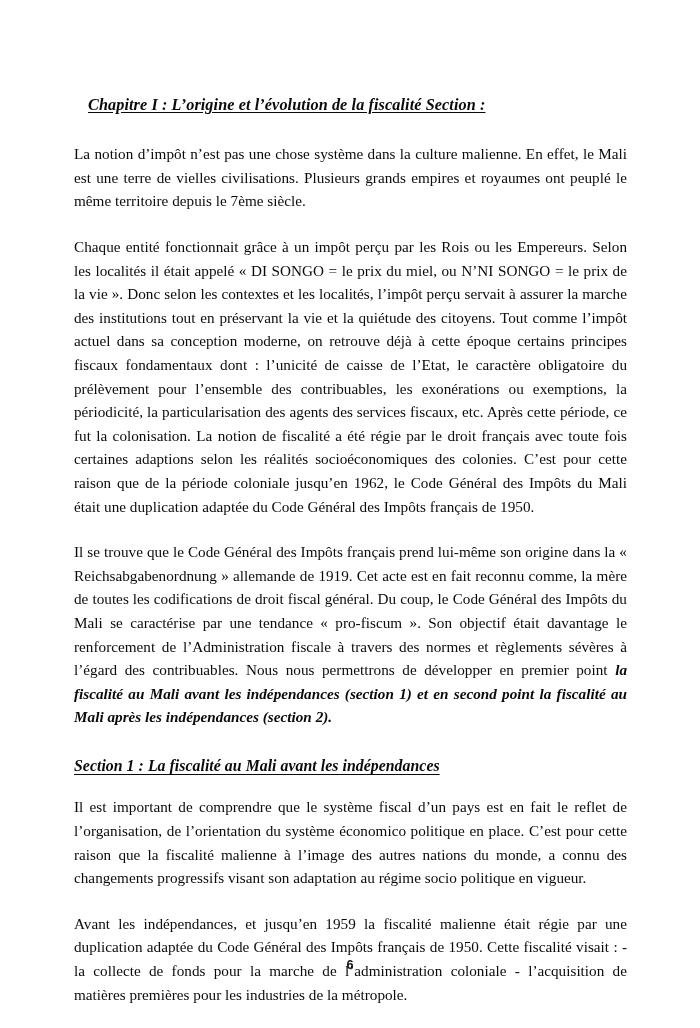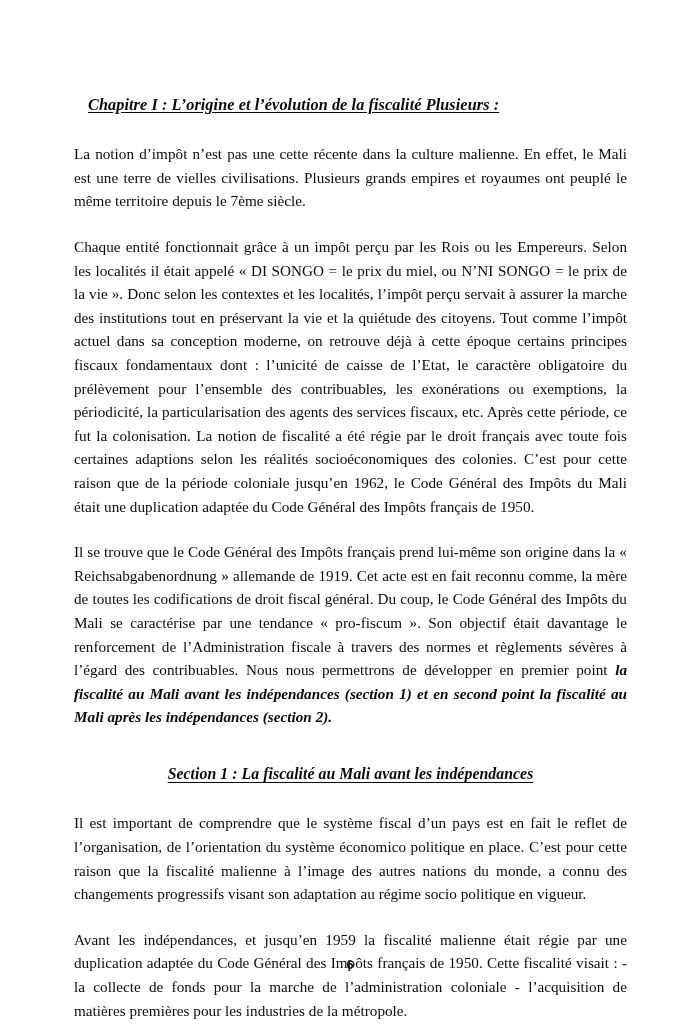--- a/index.html
+++ b/index.html
@@ -45,24 +45,23 @@
   .gap-lg { height: 27px; }
   .gap-md { height: 22px; }
   .gap-sm { height: 19px; }
   .indent-line {
     text-indent: 6px;
   }
   .section-heading {
     font-size: 15.8px;
     font-weight: bold;
     font-style: italic;
-    margin: 8px;
+    margin: 0;
     line-height: 1.3;
     letter-spacing: 0.05px;
-    text-align: center;
   }
   .section-heading .ul {
     text-decoration: underline;
     text-underline-offset: 2.5px;
   }
   .section-heading .tail {
     text-decoration: none;
     font-weight: bold;
     font-style: normal;
   }
@@ -82,25 +81,25 @@
     color: #111111;
   }
 </style>
 </head>
 <body>
 
 <div class="page">
 
   <div class="content">
 
-    <h1 class="chapter-heading">Chapitre I : L’origine et l’évolution de la fiscalité Plusieurs :</h1>
+    <h1 class="chapter-heading">Chapitre I : L’origine et l’évolution de la fiscalité Section :</h1>
 
     <div class="gap-lg"></div>
 
-    <p class="body">La notion d’impôt n’est  pas une cette récente dans la culture malienne. En effet, le Mali est une terre de vielles civilisations. Plusieurs grands empires et royaumes ont peuplé le même territoire depuis le 7ème siècle.</p>
+    <p class="body">La notion d’impôt n’est  pas une chose système dans la culture malienne. En effet, le Mali est une terre de vielles civilisations. Plusieurs grands empires et royaumes ont peuplé le même territoire depuis le 7ème siècle.</p>
 
     <div class="gap-md"></div>
 
     <p class="body">Chaque entité fonctionnait grâce à un impôt perçu par les Rois ou les Empereurs. Selon les localités il était appelé « DI SONGO = le prix du miel, ou N’NI SONGO = le prix de la vie ». Donc selon les contextes et les localités, l’impôt perçu servait  à assurer la marche des institutions tout en préservant la vie et la quiétude des citoyens. Tout comme l’impôt actuel dans sa conception moderne, on retrouve déjà à cette époque certains principes fiscaux fondamentaux dont : l’unicité de caisse de l’Etat, le caractère obligatoire du prélèvement pour l’ensemble des contribuables, les exonérations ou exemptions, la périodicité, la particularisation des agents des services fiscaux, etc.  Après cette période, ce fut la colonisation. La notion de fiscalité a été  régie par le droit français avec toute fois certaines adaptions selon les réalités socioéconomiques des colonies.  C’est pour cette raison que de la période coloniale jusqu’en 1962, le Code Général des Impôts du Mali était une duplication adaptée du Code Général des Impôts français de 1950.</p>
 
 
     <div class="gap-md"></div>
 
     <p class="body"><span>Il se trouve que le Code Général des Impôts  français prend  lui-même son origine dans la « Reichsabgabenordnung » allemande de 1919. Cet acte est en fait reconnu comme, la mère de toutes les codifications de droit fiscal général.  Du coup, le Code Général des Impôts du Mali se caractérise par une tendance « pro-fiscum ». Son objectif était davantage le renforcement de l’Administration fiscale à travers  des normes et règlements sévères à l’égard des contribuables. Nous nous permettrons de développer en premier point </span><span class="bi">la fiscalité au Mali avant les indépendances (section 1) et en second point  la fiscalité au Mali après les indépendances (section 2).</span></p>
 

